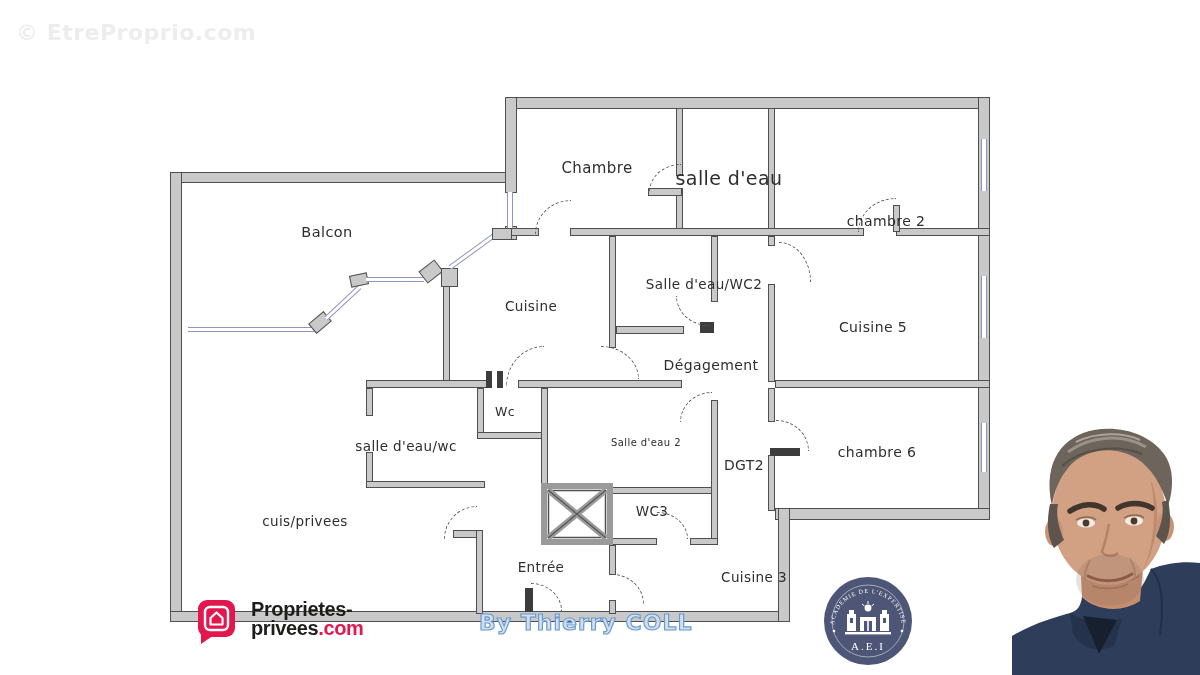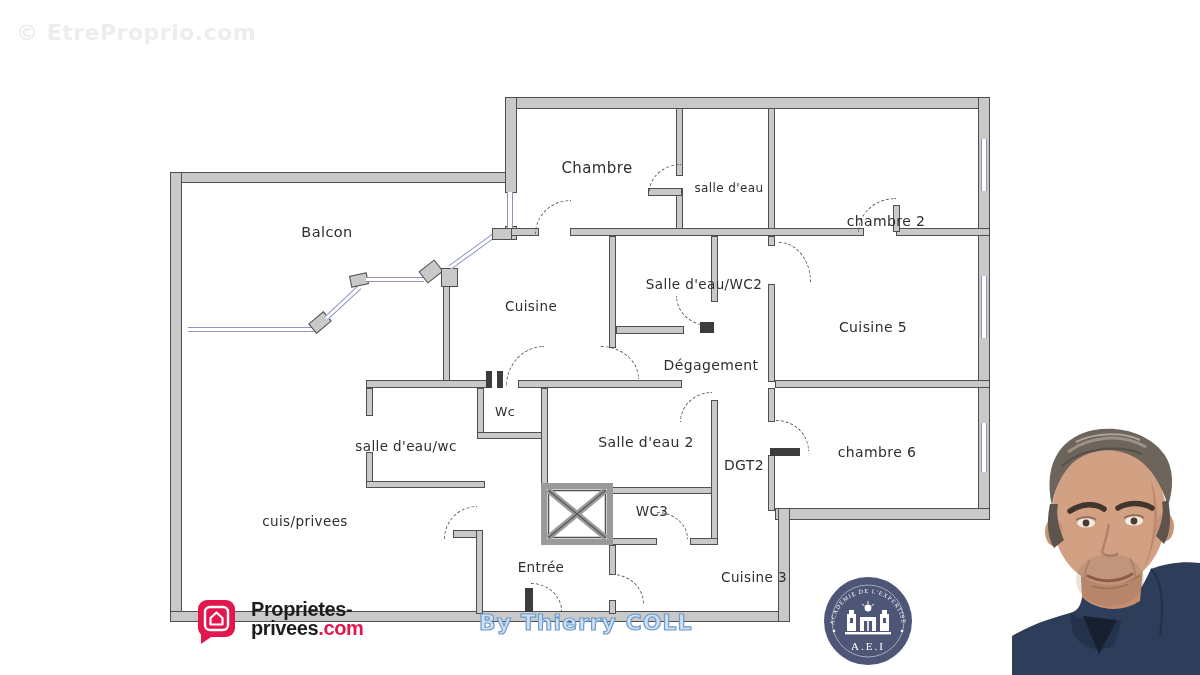--- a/index.html
+++ b/index.html
@@ -132,30 +132,30 @@
     <svg style="position:absolute;left:541px;top:483px;" width="72" height="62" viewBox="0 0 72 62">
       <rect x="3" y="3" width="66" height="56" fill="#ffffff" stroke="#9a9a9a" stroke-width="6"></rect>
       <rect x="7.5" y="7.5" width="57" height="47" fill="none" stroke="#4f4f4f" stroke-width="1.5"></rect>
       <line x1="7" y1="7" x2="65" y2="55" stroke="#9a9a9a" stroke-width="6"></line>
       <line x1="65" y1="7" x2="7" y2="55" stroke="#9a9a9a" stroke-width="6"></line>
       <line x1="7" y1="7" x2="65" y2="55" stroke="#555" stroke-width="1.2"></line>
       <line x1="65" y1="7" x2="7" y2="55" stroke="#555" stroke-width="1.2"></line>
     </svg>
 
     <div class="lbl" style="left:597px;top:168px;font-size:15px;">Chambre</div>
-    <div class="lbl" style="left:729px;top:188px;font-size:12px;">salle d'eau</div>
+    <div class="lbl" style="left:729px;top:178px;font-size:19px;">salle d'eau</div>
     <div class="lbl" style="left:886px;top:173px;font-size:14px;margin-top:48px;">chambre 2</div>
     <div class="lbl" style="left:327px;top:232px;font-size:14.5px;">Balcon</div>
     <div class="lbl" style="left:531px;top:306px;font-size:13.5px;">Cuisine</div>
     <div class="lbl" style="left:704px;top:284px;font-size:13.5px;">Salle d'eau/WC2</div>
     <div class="lbl" style="left:873px;top:327px;font-size:14px;">Cuisine 5</div>
     <div class="lbl" style="left:711px;top:365px;font-size:14px;">Dégagement</div>
     <div class="lbl" style="left:505px;top:411px;font-size:12.5px;">Wc</div>
     <div class="lbl" style="left:406px;top:446px;font-size:13.5px;">salle d'eau/wc</div>
-    <div class="lbl" style="left:646px;top:442px;font-size:14px;">Salle d'eau 2</div>
+    <div class="lbl" style="left:646px;top:442px;font-size:10px;">Salle d'eau 2</div>
     <div class="lbl" style="left:744px;top:465px;font-size:14px;">DGT2</div>
     <div class="lbl" style="left:877px;top:452px;font-size:14px;">chambre 6</div>
     <div class="lbl" style="left:652px;top:511px;font-size:13.5px;">WC3</div>
     <div class="lbl" style="left:305px;top:521px;font-size:13.5px;">cuis/privees</div>
     <div class="lbl" style="left:541px;top:567px;font-size:13.5px;">Entrée</div>
     <div class="lbl" style="left:732px;top:577px;font-size:13.5px;margin-left:22px;">Cuisine 3</div>
   </div>
 
   <div id="agency">
     <div id="bubble">

